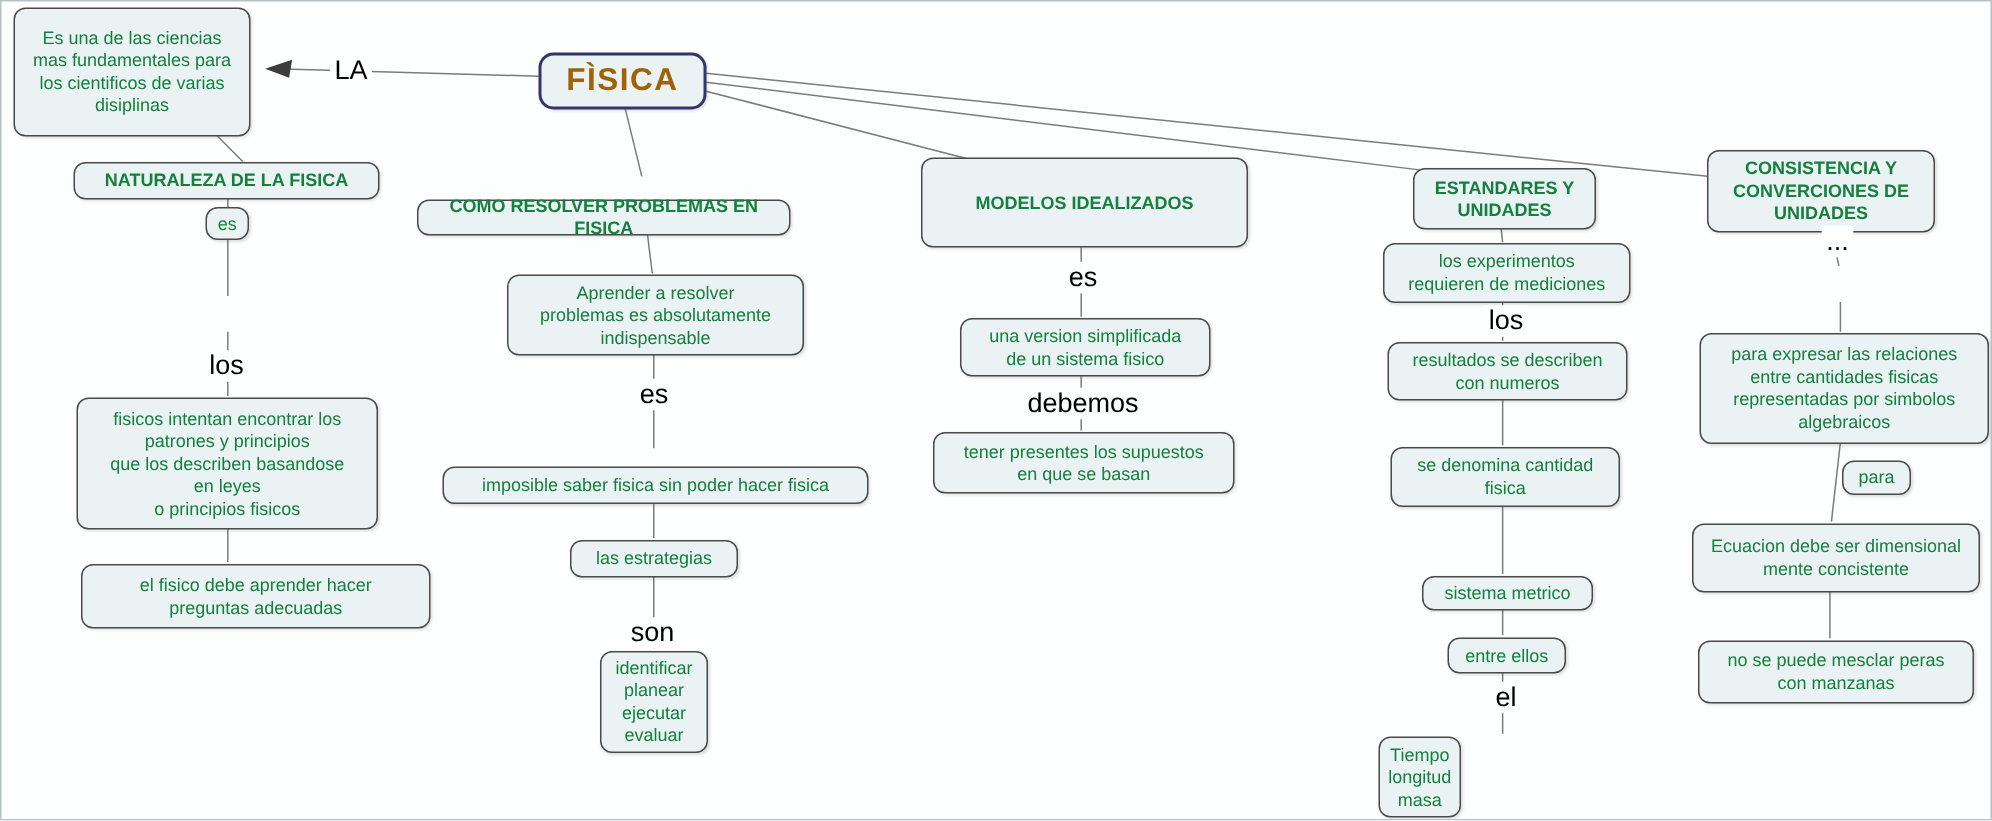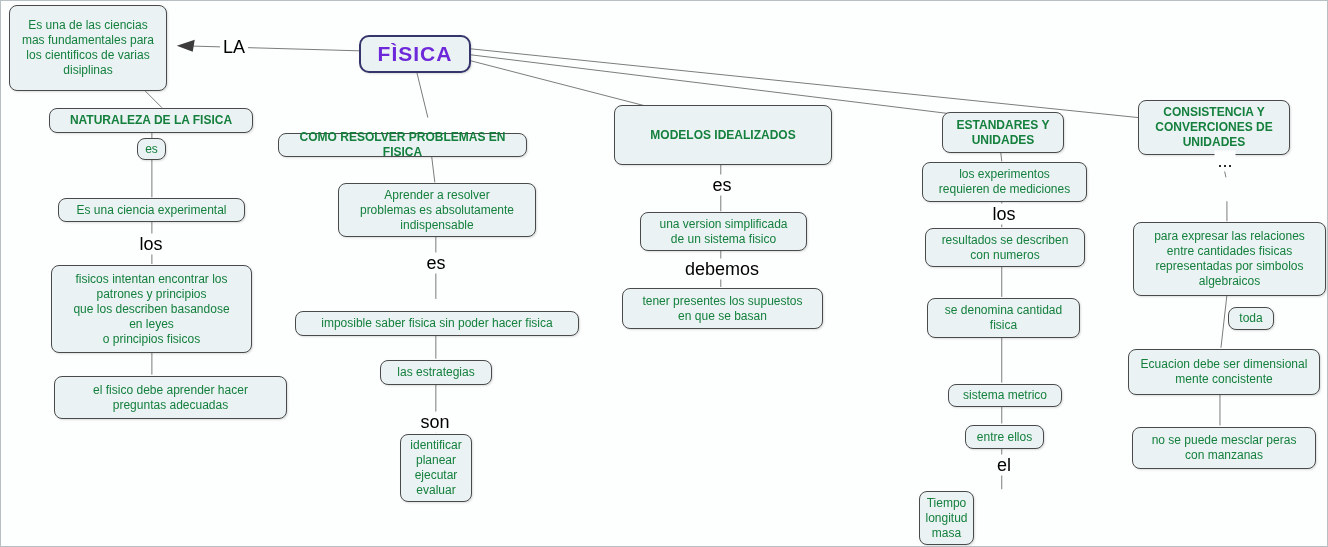--- a/index.html
+++ b/index.html
@@ -23,21 +23,21 @@
     display:flex;align-items:center;justify-content:center;
     text-align:center;
     font-size:12px;line-height:1.25;color:#15803d;
     white-space:pre-line;
     padding:2px 6px;
     box-sizing:border-box;
     box-shadow:1px 1px 2px rgba(70,70,70,0.18);
   }
   .node.title{font-weight:bold;}
   .node.root{
-    font-size:21px;font-weight:bold;color:#6d28d9;
+    font-size:21px;font-weight:bold;color:#a16207;
     border:2px solid #35356b;border-radius:10px;
     letter-spacing:1px;
   }
   .link-label{
     position:absolute;
     transform:translate(-50%,-50%);
     background:#fdfefe;
     font-size:18px;color:#000;
     padding:0 3px;
     white-space:nowrap;
@@ -88,21 +88,20 @@
 
   <div class="node root" style="left:358px;top:34px;width:112px;height:38px">FÌSICA</div>
   <div class="node" style="left:8px;top:4px;width:158px;height:86px">Es una de las ciencias
 mas fundamentales para
 los cientificos de varias
 disiplinas</div>
   <span class="link-label" style="left:233px;top:46px">LA</span>
 
   <div class="node title" style="left:48px;top:107px;width:204px;height:25px">NATURALEZA DE LA FISICA</div>
   <div class="node" style="left:136px;top:137px;width:29px;height:22px">es</div>
-  <div class="node" style="left:57px;top:197px;width:187px;height:24px">Es una ciencia experimental</div>
   <span class="link-label" style="left:150px;top:243px">los</span>
   <div class="node" style="left:50px;top:264px;width:201px;height:88px">fisicos intentan encontrar los
 patrones y principios
 que los describen basandose
 en leyes
 o principios fisicos</div>
   <div class="node" style="left:53px;top:375px;width:233px;height:43px">el fisico debe aprender hacer
 preguntas adecuadas</div>
 
   <div class="node title" style="left:277px;top:132px;width:249px;height:24px">COMO RESOLVER PROBLEMAS EN FISICA</div>
@@ -143,19 +142,19 @@
 masa</div>
 
   <div class="node title" style="left:1137px;top:99px;width:152px;height:55px">CONSISTENCIA Y
 CONVERCIONES DE
 UNIDADES</div>
   <span class="link-label" style="left:1224px;top:160px">...</span>
   <div class="node" style="left:1132px;top:221px;width:193px;height:74px">para expresar las relaciones
 entre cantidades fisicas
 representadas por simbolos
 algebraicos</div>
-  <div class="node" style="left:1227px;top:306px;width:46px;height:23px">toda</div>
+  <div class="node" style="left:1227px;top:306px;width:46px;height:23px">para</div>
   <div class="node" style="left:1127px;top:348px;width:192px;height:46px">Ecuacion debe ser dimensional
 mente concistente</div>
   <div class="node" style="left:1131px;top:426px;width:184px;height:42px">no se puede mesclar peras
 con manzanas</div>
 
 </div>
 
 </body></html>

